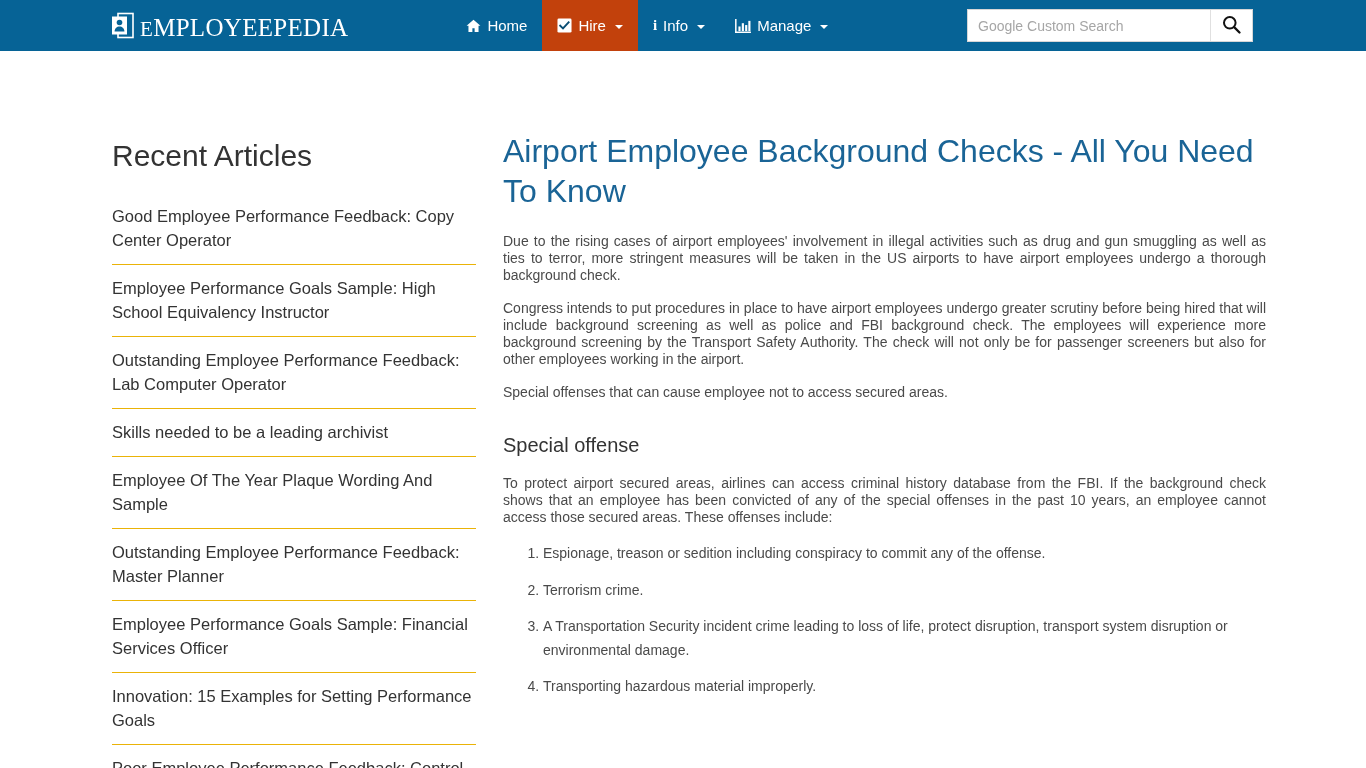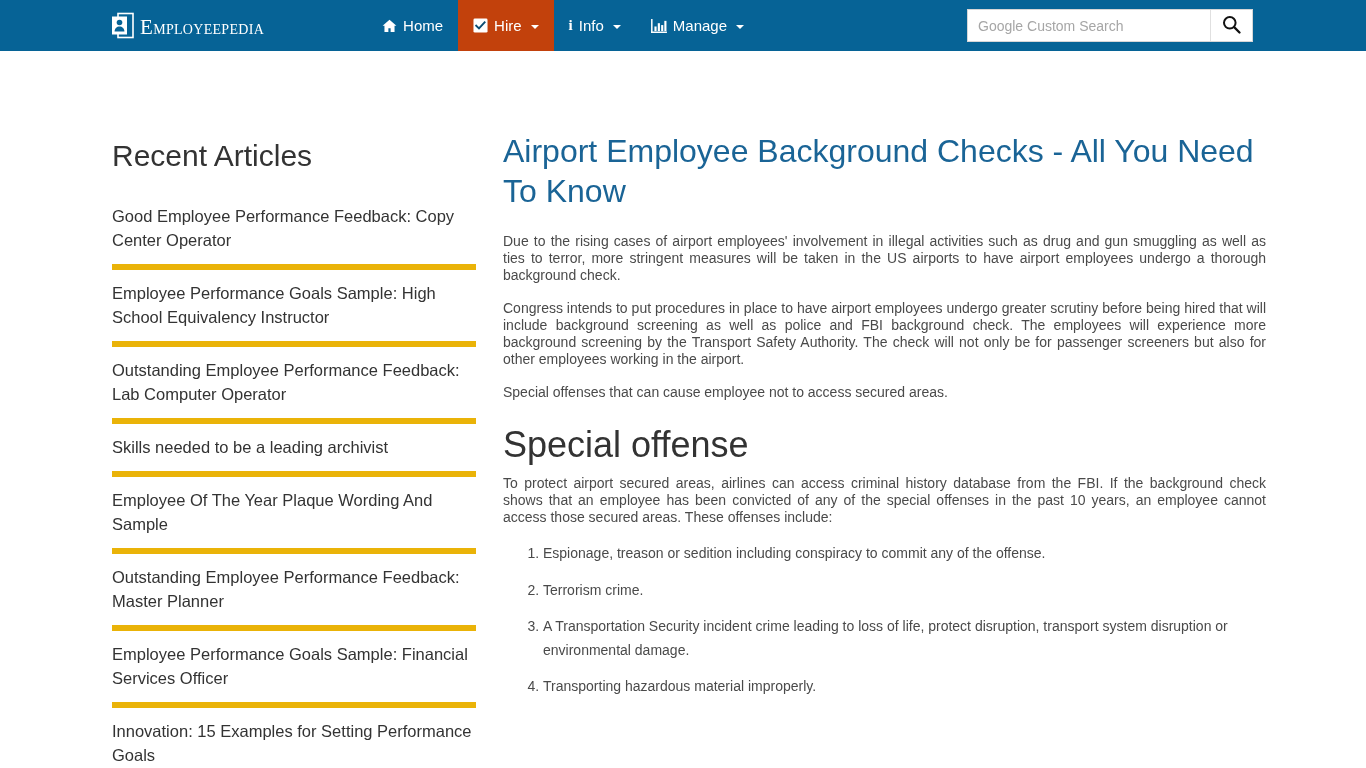--- a/index.html
+++ b/index.html
@@ -29,21 +29,21 @@
     height: 51px;
   }
   .brand-icon {
     width: 25px; height: 27px;
     margin-right: 4px;
     display: block;
     flex: none;
   }
   .brand-text {
     font-family: "Liberation Serif", serif;
-    font-size: 20px;
+    font-size: 35px;
     line-height: 30px;
     letter-spacing: .3px;
     color: #ffffff;
     white-space: nowrap;
     font-variant: small-caps;
     text-transform: lowercase;
   }
   .brand-text::first-letter { font-size: 30px; }
 
   .nav-items {
@@ -138,21 +138,21 @@
     line-height: 34px;
   }
   .article-list { margin: 0 13px; }
   .article-item {
     display: block;
     color: #333333;
     text-decoration: none;
     font-size: 16.5px;
     line-height: 24px;
     padding: 11px 0 12px 0;
-    border-bottom: 6px solid #eab308;
+    border-bottom: 1px solid #eab308;
     cursor: pointer;
   }
   .article-item:first-child { padding-top: 9px; }
 
   .content {
     width: 763px;
     margin-left: 14px;
     padding-top: 80px;
     flex: none;
   }
@@ -164,21 +164,21 @@
     margin: 0 0 22px 0;
   }
   .post-p {
     font-size: 14px;
     line-height: 17px;
     color: #4a4a4a;
     margin: 0 0 16px 0;
     text-align: justify;
   }
   .post-h2 {
-    font-size: 36px;
+    font-size: 20px;
     line-height: 32px;
     font-weight: normal;
     color: #333333;
     margin: 28px 0 14px 0;
   }
   .post-list {
     margin: 0;
     padding-left: 40px;
     list-style: decimal;
   }

